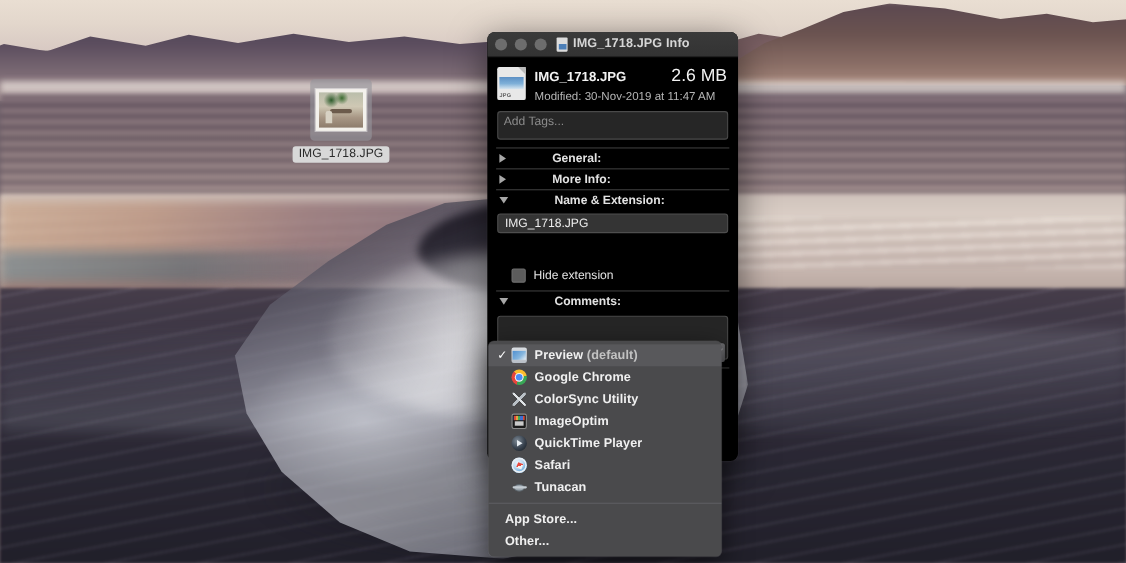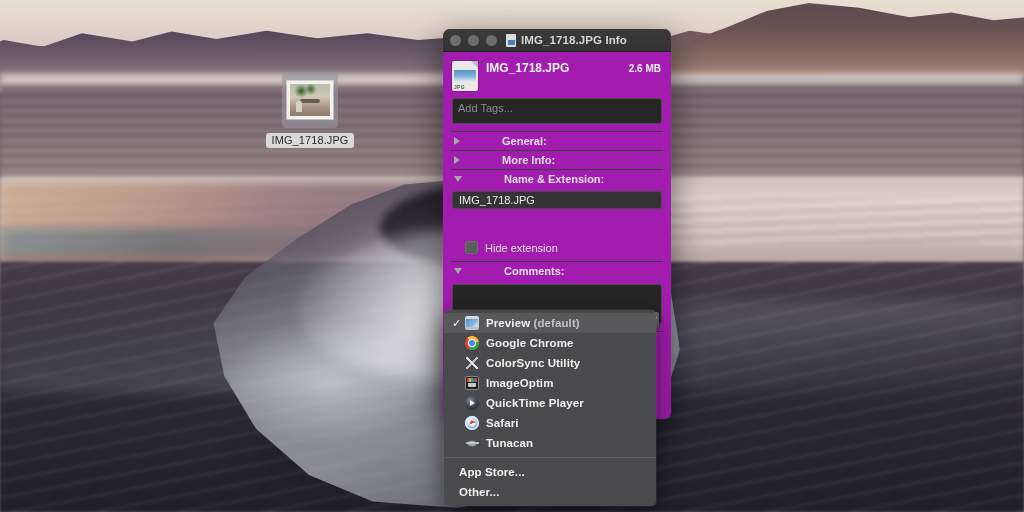--- a/index.html
+++ b/index.html
@@ -223,21 +223,21 @@
     white-space: nowrap;
   }
 
   
   #info-window {
     position: absolute;
     left: 443px;
     top: 29px;
     width: 228px;
     height: 390px;
-    background: #a21caf;
+    background: #000000;
     border-radius: 7px;
     box-shadow: 0 10px 34px rgba(0,0,0,.55), 0 0 0 .5px rgba(255,255,255,.09);
     overflow: hidden;
     color: #e4e4e4;
     font-size: 11px;
   }
   #titlebar {
     height: 22px;
     background: linear-gradient(to bottom, #3a3a3a, #333333);
     border-bottom: .5px solid #242424;
@@ -317,22 +317,22 @@
     display: flex;
     justify-content: space-between;
     align-items: baseline;
   }
   .file-name-big {
     font-size: 12px;
     font-weight: bold;
     color: #f2f2f2;
   }
   .file-size {
-    font-size: 10px;
-    font-weight: bold;
+    font-size: 16px;
+    font-weight: normal;
     color: #f2f2f2;
     margin-left: 6px;
   }
   .file-modified {
     margin-top: 3px;
     font-size: 10.5px;
     color: #b6b6b6;
   }
 
   .tags-field {
@@ -640,20 +640,21 @@
 
       <div class="file-head">
         <div class="file-head-icon">
           <span class="file-head-ext">JPG</span>
         </div>
         <div class="file-head-text">
           <div class="file-head-row1">
             <span class="file-name-big">IMG_1718.JPG</span>
             <span class="file-size">2.6 MB</span>
           </div>
+          <div class="file-modified">Modified: 30-Nov-2019 at 11:47 AM</div>
         </div>
       </div>
 
       <div class="tags-field">
         <span class="tags-placeholder">Add Tags...</span>
       </div>
 
       <div class="sep"></div>
 
       <div class="section-row">

